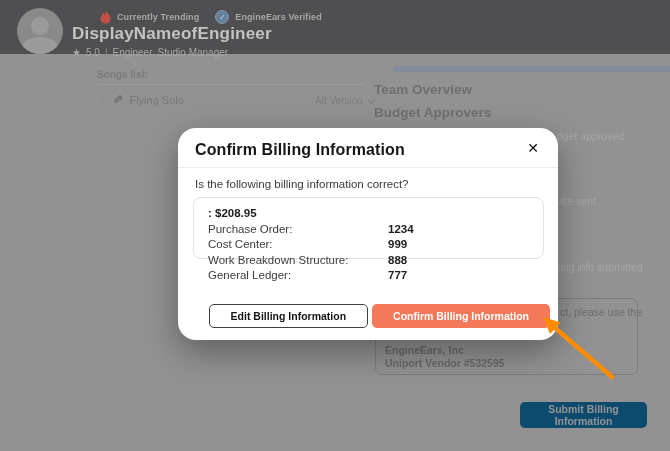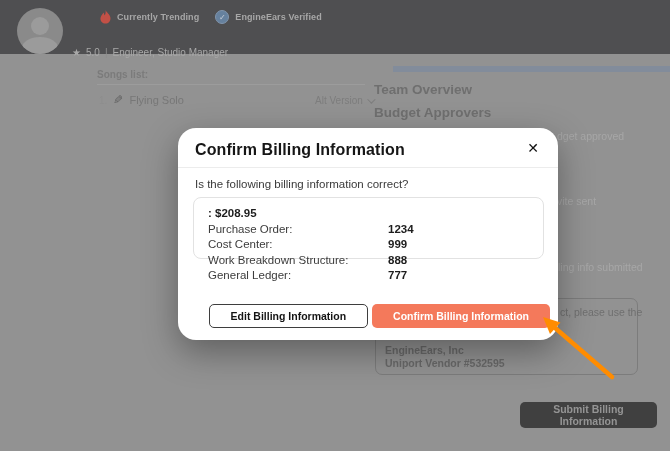--- a/index.html
+++ b/index.html
@@ -34,21 +34,21 @@
   .h-team{position:absolute;left:374px;top:82px;font-size:13.5px;font-weight:700;color:#6F6F6F;}
   .h-budget{position:absolute;left:374px;top:105px;font-size:13.5px;font-weight:700;color:#6F6F6F;}
   .frag{position:absolute;font-size:10.5px;color:#A7A7A7;white-space:nowrap;}
   .frag-budget{left:557px;top:130px;}
   .frag-invite{left:557px;top:195px;}
   .frag-billing{left:558px;top:261px;}
   .vendor-box{position:absolute;left:375px;top:298px;width:263px;height:77px;border:1px solid #7C7C7C;border-radius:7px;}
   .frag-please{left:560px;top:306px;color:#6F6F6F;}
   .vendor-name{position:absolute;left:385px;top:344px;font-size:10.5px;font-weight:700;color:#696969;}
   .vendor-num{position:absolute;left:385px;top:357px;font-size:10.5px;font-weight:700;color:#696969;}
-  .submit-btn{position:absolute;left:520px;top:402px;width:137px;height:26px;background:#404040;border:none;border-radius:5px;
+  .submit-btn{position:absolute;left:520px;top:402px;width:127px;height:26px;background:#0c4a6e;border:none;border-radius:5px;
               font-size:10.5px;font-weight:700;color:#949494;display:flex;align-items:center;justify-content:center;}
 
   
   .modal{position:absolute;left:178px;top:128px;width:380px;height:212px;background:#FFFFFF;border-radius:18px;
          box-shadow:0 12px 34px rgba(0,0,0,.35);}
   .modal-title{position:absolute;left:17px;top:13px;font-size:16px;font-weight:700;color:#161616;letter-spacing:.1px;}
   .modal-close{position:absolute;right:15px;top:10px;width:20px;height:20px;border:none;background:none;cursor:pointer;
                font-size:14px;font-weight:700;color:#111;line-height:20px;text-align:center;padding:0;}
   .modal-divider{position:absolute;left:0;top:39px;width:100%;height:1px;background:#ECECEC;}
   .modal-q{position:absolute;left:17px;top:50px;font-size:11.5px;color:#3A3A3A;}
@@ -79,20 +79,21 @@
       <div class="hdr-badges">
         <svg class="flame" viewBox="0 0 11 14">
           <path d="M5.5 0C6.5 2.5 9.8 4.2 10.4 7.5c.5 2.9-1.5 6-4.9 6S-.2 10.6.6 7.5C1.2 5.2 2.8 4.6 3.3 2.6c.9 1 1.2 1.8 1 3 1.4-1.2 1.6-3.6 1.2-5.6z" fill="#C25046"></path>
         </svg>
         <span class="badge-label">Currently Trending</span>
         <span class="vbadge">
             <span>✓</span>
           </span>
         <span class="badge-label">EngineEars Verified</span>
       </div>
+      <div class="disp-name">DisplayNameofEngineer</div>
       <div class="rating-row">
         <span class="star">★</span>
         <span>5.0</span>
         <span class="pipe">|</span>
         <span>Engineer, Studio Manager</span>
       </div>
     </div>
 
     <div class="blue-strip"></div>
 

